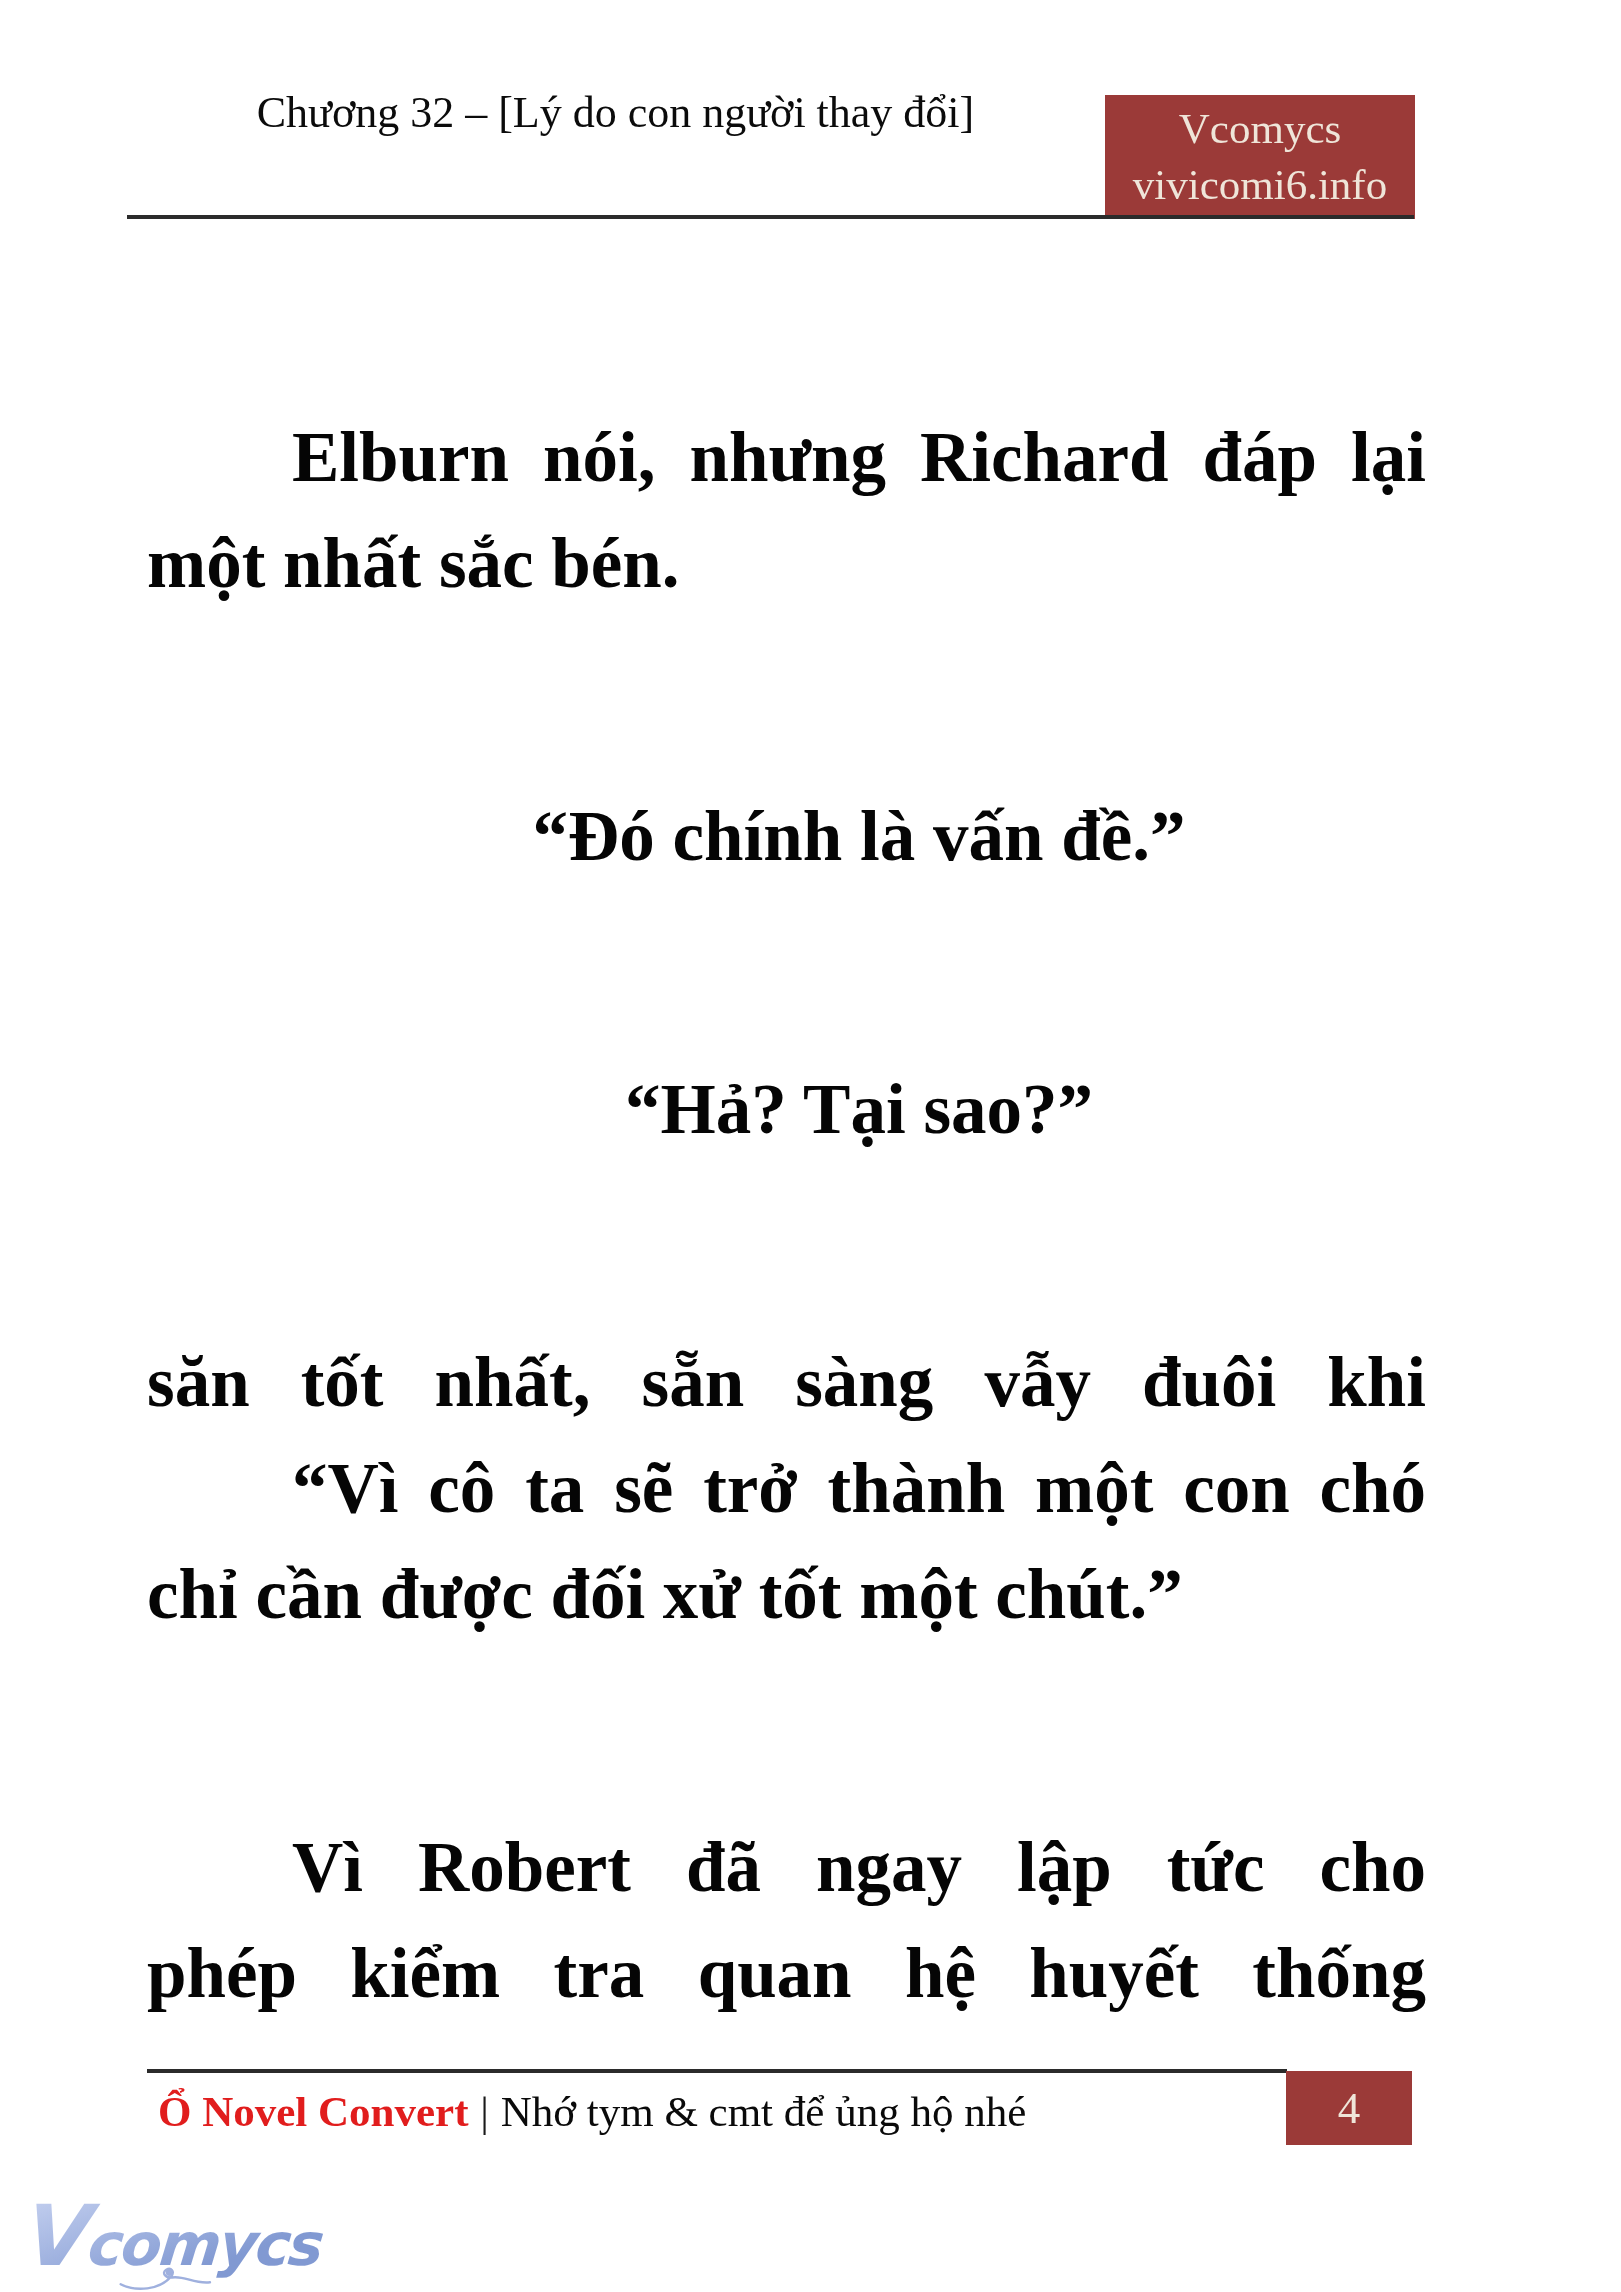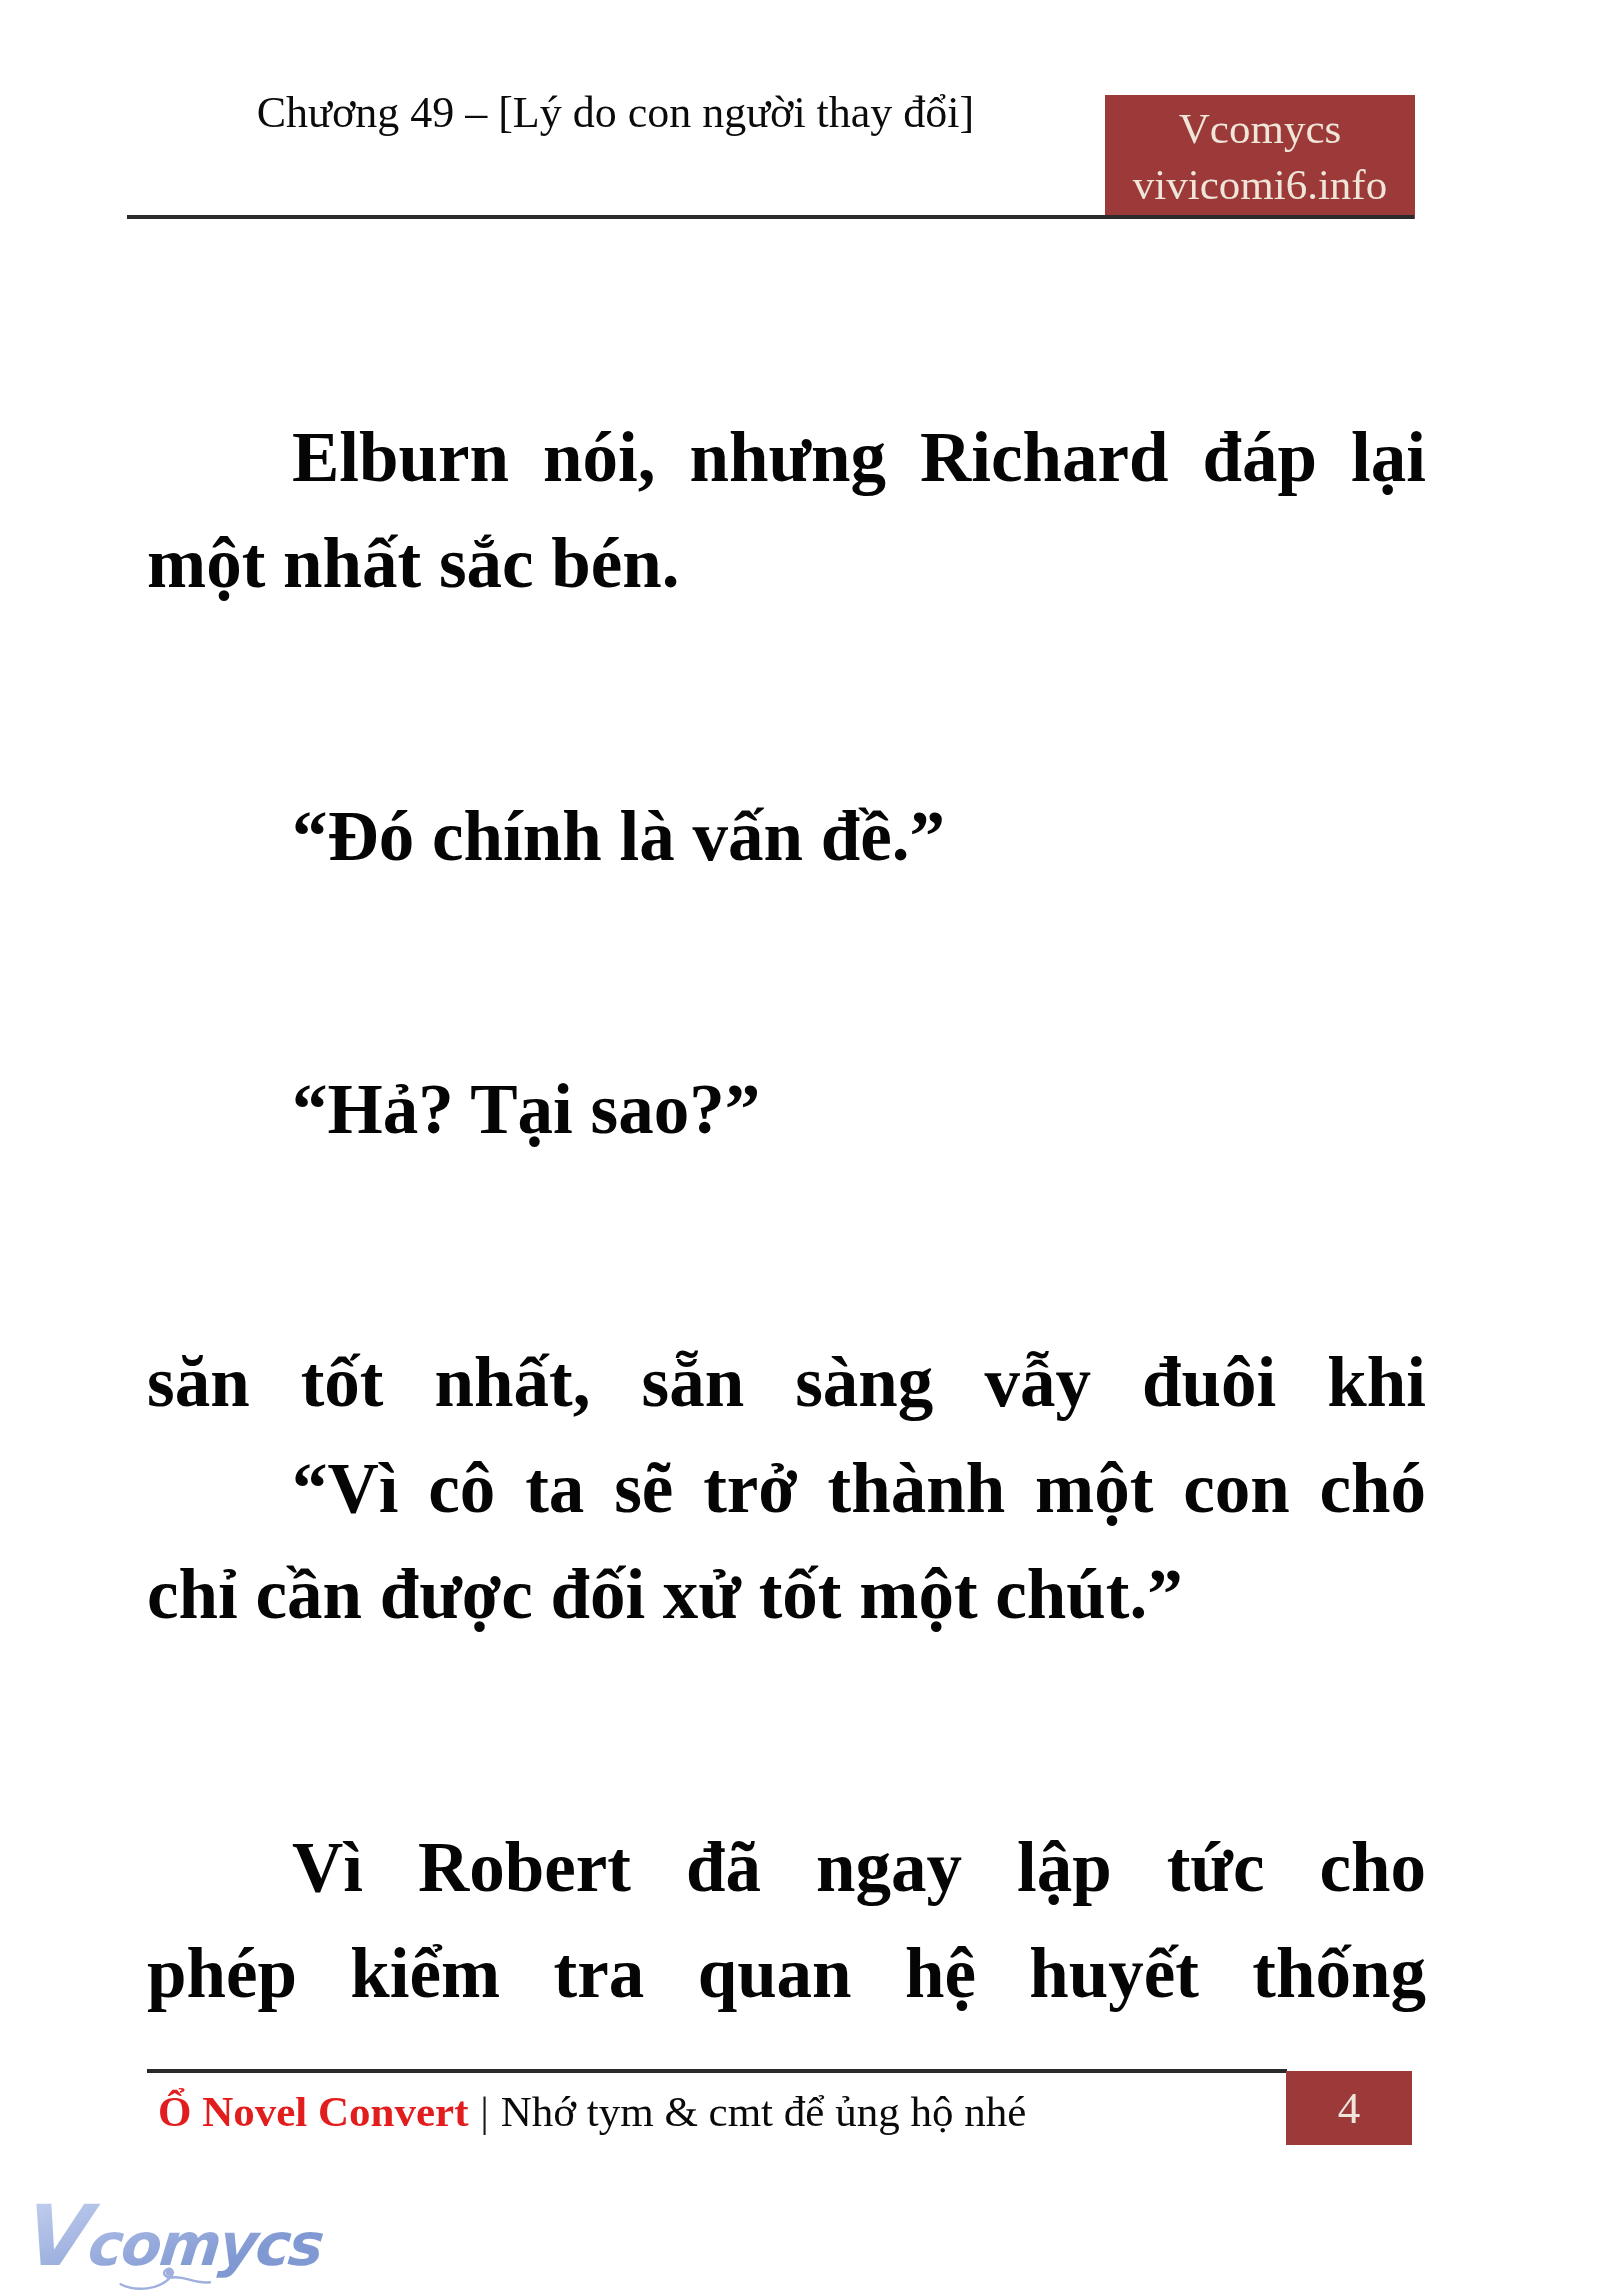--- a/index.html
+++ b/index.html
@@ -28,21 +28,21 @@
     position:absolute;left:127px;top:215px;width:1287px;height:3.9px;
     background:var(--rule,#2b2b2b);
   }
   
   .body-text{
     position:absolute;left:147px;top:404px;width:1279px;
     font-size:71px;line-height:106px;
   }
   .para{margin:0 0 167px 0;font-weight:bold;}
   .line{text-align:left;}
-  .line.indent{text-indent:145px;}
+  .line.indent{text-indent:145px;text-align:center;}
   .line.just{text-align:justify;text-align-last:justify;}
   
   .footer-rule{
     position:absolute;left:147px;top:2069px;width:1140px;height:3.9px;
     background:var(--rule,#2b2b2b);
   }
   .footer-text{
     position:absolute;left:158px;top:2080px;width:1279px;
     text-align:left;font-size:43px;line-height:63px;color:#0a0a0a;
     white-space:nowrap;
@@ -68,21 +68,21 @@
   }
   .logo::first-letter{font-size:84px;}
   .logo-flourish{position:absolute;left:116px;top:2259px;}
 </style>
 </head>
 <body>
 
 <div class="page">
 
   <div class="header-title">
-    <div>Chương 49 –  [Lý do con người thay đổi]</div>
+    <div>Chương 32 –  [Lý do con người thay đổi]</div>
   </div>
 
   <div class="badge">
     <div>Vcomycs</div>
     <div>vivicomi6.info</div>
   </div>
 
   <div class="header-rule"></div>
 
   <div class="body-text">

